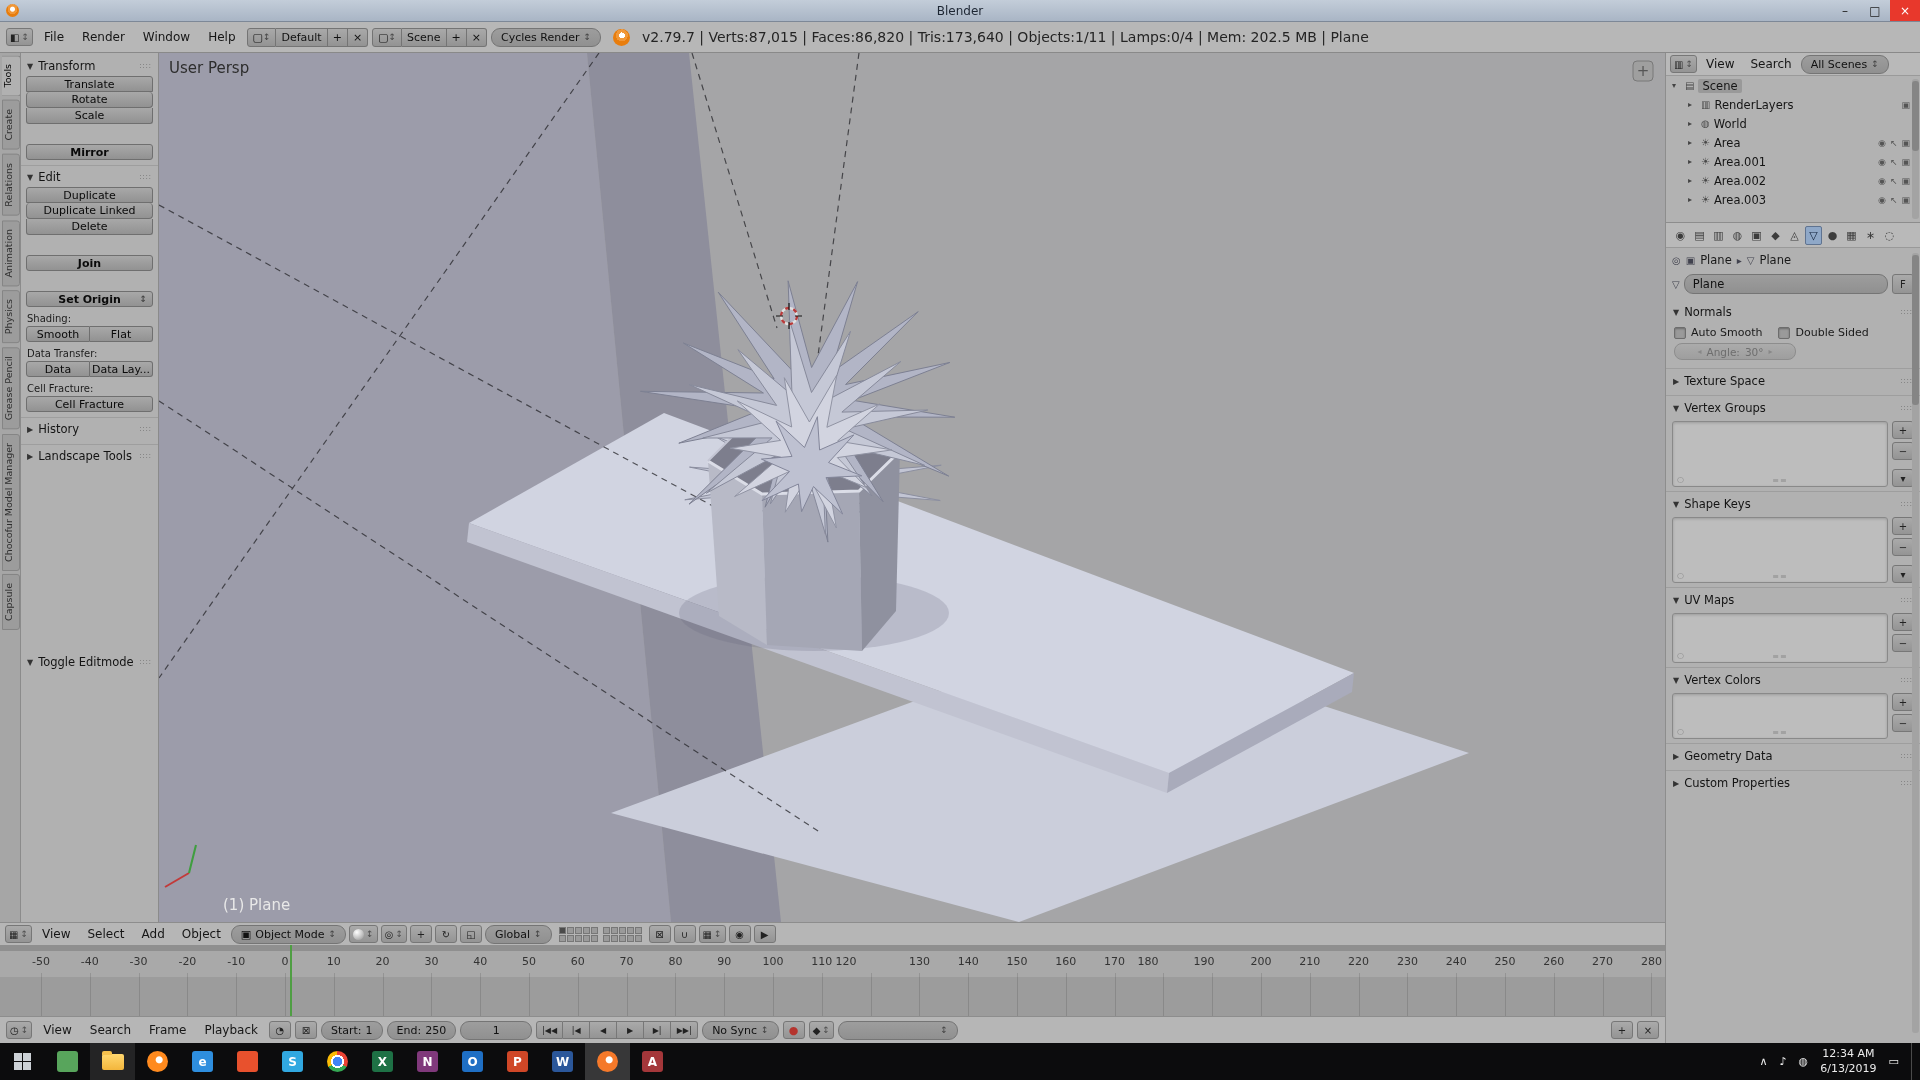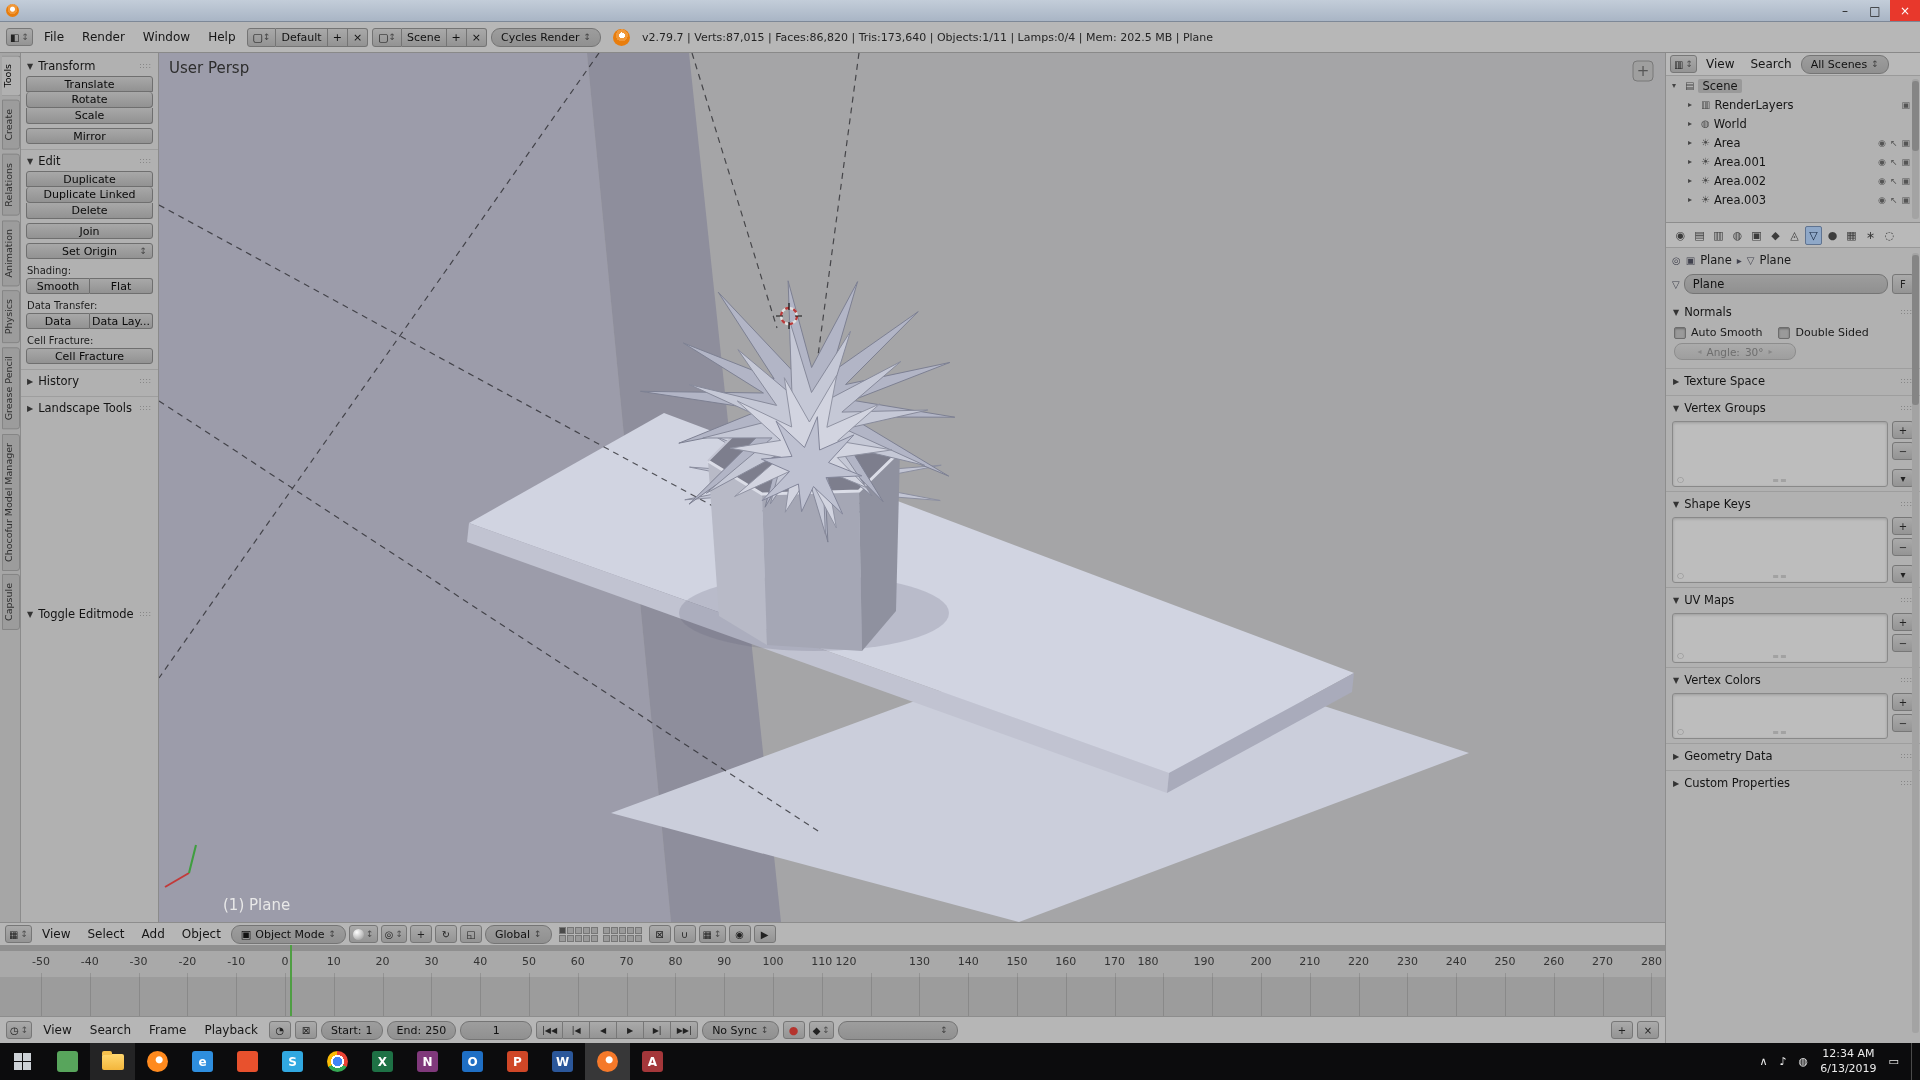--- a/index.html
+++ b/index.html
@@ -19,39 +19,39 @@
 #infobar{position:absolute;left:0;top:22px;width:1920px;height:31px;background:#b7b7b7;border-bottom:1px solid #898989;display:flex;align-items:center;gap:4px;padding:0 6px;}
 .menu{padding:0 7px;font-size:12px;color:#161616;cursor:pointer;}
 .hfield{height:19px;border:1px solid #757575;border-radius:9px;background:linear-gradient(#9d9d9d,#909090);display:inline-flex;align-items:center;gap:4px;padding:0 9px;font-size:11px;color:#111;cursor:pointer;}
 .updn{font-size:9px;opacity:.65;}
 .selwrap{display:flex;align-items:stretch;}
 .selwrap .seg{border:1px solid #747474;background:linear-gradient(#a9a9a9,#939393);display:flex;align-items:center;padding:0 5px;font-size:11px;height:19px;}
 .selwrap .seg.first{border-radius:3px 0 0 3px;}
 .selwrap .seg.mid{border-left:none;}
 .selwrap .seg.last{border-left:none;border-radius:0 3px 3px 0;}
 #blogo{width:17px;height:17px;border-radius:50%;background:radial-gradient(circle at 52% 38%,#fff 0 3px,#f19737 3px 6px,#e87d0d 6px);margin-left:8px;}
-#stats{font-size:11px;color:#242424;margin-left:8px;white-space:nowrap;}
+#stats{font-size:14px;color:#242424;margin-left:8px;white-space:nowrap;}
 
 
 #ts-tabs{position:absolute;left:0;top:53px;width:21px;height:869px;background:#a6a6a6;border-right:1px solid #8b8b8b;display:flex;flex-direction:column;overflow:hidden;}
 .vtab{writing-mode:vertical-rl;transform:rotate(180deg);width:18px;margin:2px 0 2px 2px;padding:8px 0;background:#9c9c9c;border:1px solid #858585;font-size:9.5px;color:#2e2e2e;text-align:center;border-radius:3px 0 0 3px;cursor:pointer;}
 .vtab.active{background:#b1b1b1;color:#000;width:19px;margin-left:2px;border-right:none;}
 #toolshelf{position:absolute;left:21px;top:53px;width:138px;height:869px;background:#b1b1b1;border-right:1px solid #8b8b8b;padding:2px 5px;overflow:hidden;}
 .phdr{display:flex;align-items:center;gap:5px;font-size:11.5px;color:#141414;padding:4px 1px 3px;cursor:pointer;}
 .phdr .tri{font-size:8px;color:#333;}
 .dots{margin-left:auto;font-size:8px;color:#555;opacity:.55;letter-spacing:1px;}
 .bbtn{display:flex;align-items:center;justify-content:center;width:100%;height:16px;background:linear-gradient(#a8a8a8,#929292);border:1px solid #6f6f6f;border-radius:3px;font-size:11px;color:#0a0a0a;cursor:pointer;position:relative;}
 .vgroup .bbtn{border-radius:4px;border-top-width:0;}
 .vgroup .bbtn:first-child{border-radius:3px 3px 0 0;border-top-width:1px;}
 .vgroup .bbtn:last-child{border-radius:0 0 3px 3px;}
 .hgroup{display:flex;}
 .hgroup .bbtn{border-radius:0;border-left-width:0;flex:1;}
 .hgroup .bbtn:first-child{border-radius:3px 0 0 3px;border-left-width:1px;}
 .hgroup .bbtn:last-child{border-radius:0 3px 3px 0;}
-.slabel{font-size:10px;color:#1c1c1c;margin:6px 1px 2px;}.mt6{margin-top:4px;}
+.slabel{font-size:10px;color:#1c1c1c;margin:6px 1px 2px;}.mt6{margin-top:20px;font-weight:bold;}
 .ddarrow{position:absolute;right:5px;font-size:9px;opacity:.6;}
 .psep{border-top:1px solid #9e9e9e;margin:5px -5px 0;}
 
 
 #viewport{position:absolute;left:159px;top:53px;width:1506px;height:869px;background:#a5a5a7;}
 #viewport svg{display:block;}
 #vp-header{position:absolute;left:0;top:922px;width:1665px;height:23px;background:#b6b6b6;border-top:1px solid #8d8d8d;display:flex;align-items:center;gap:3px;padding:0 5px;}
 .icobox{height:18px;min-width:22px;border:1px solid #777;border-radius:3px;background:linear-gradient(#aaa,#949494);display:inline-flex;align-items:center;justify-content:center;font-size:10px;gap:2px;padding:0 3px;color:#222;cursor:pointer;}
 .sphere{width:11px;height:11px;border-radius:50%;background:radial-gradient(circle at 35% 30%,#fff,#bdbdbd 60%,#8a8a8a);}
 .layers{display:flex;gap:5px;margin:0 4px;}
@@ -124,20 +124,21 @@
 #clock{text-align:center;font-size:11px;line-height:1.3;cursor:pointer;}
 #showdesk{width:6px;height:37px;border-left:1px solid #4a4a4a;cursor:pointer;}
 </style>
 </head>
 <body>
 
 <div id="screen">
 
   <div id="titlebar">
     <span class="appico"></span>
+    <span class="ttl">Blender</span>
     <span class="caps">
       <span class="cap">–</span>
       <span class="cap">□</span>
       <span class="cap close">×</span>
     </span>
   </div>
 
   <div id="infobar">
     <span class="icobox">◧<span class="updn">↕</span></span>
     <span class="menu">File</span>

